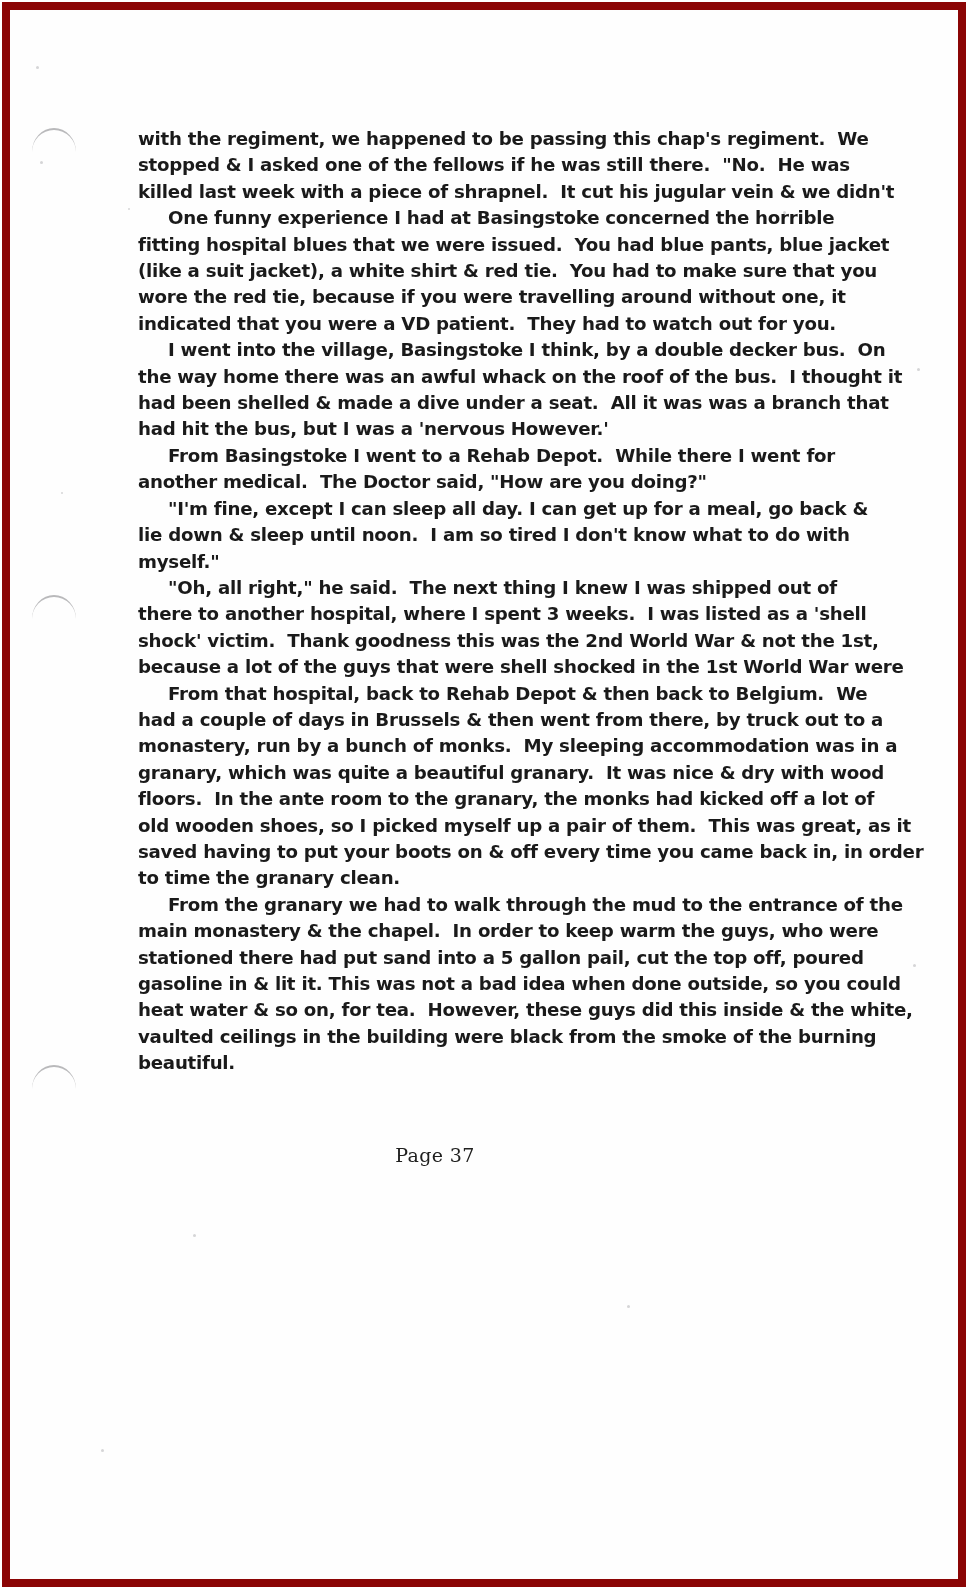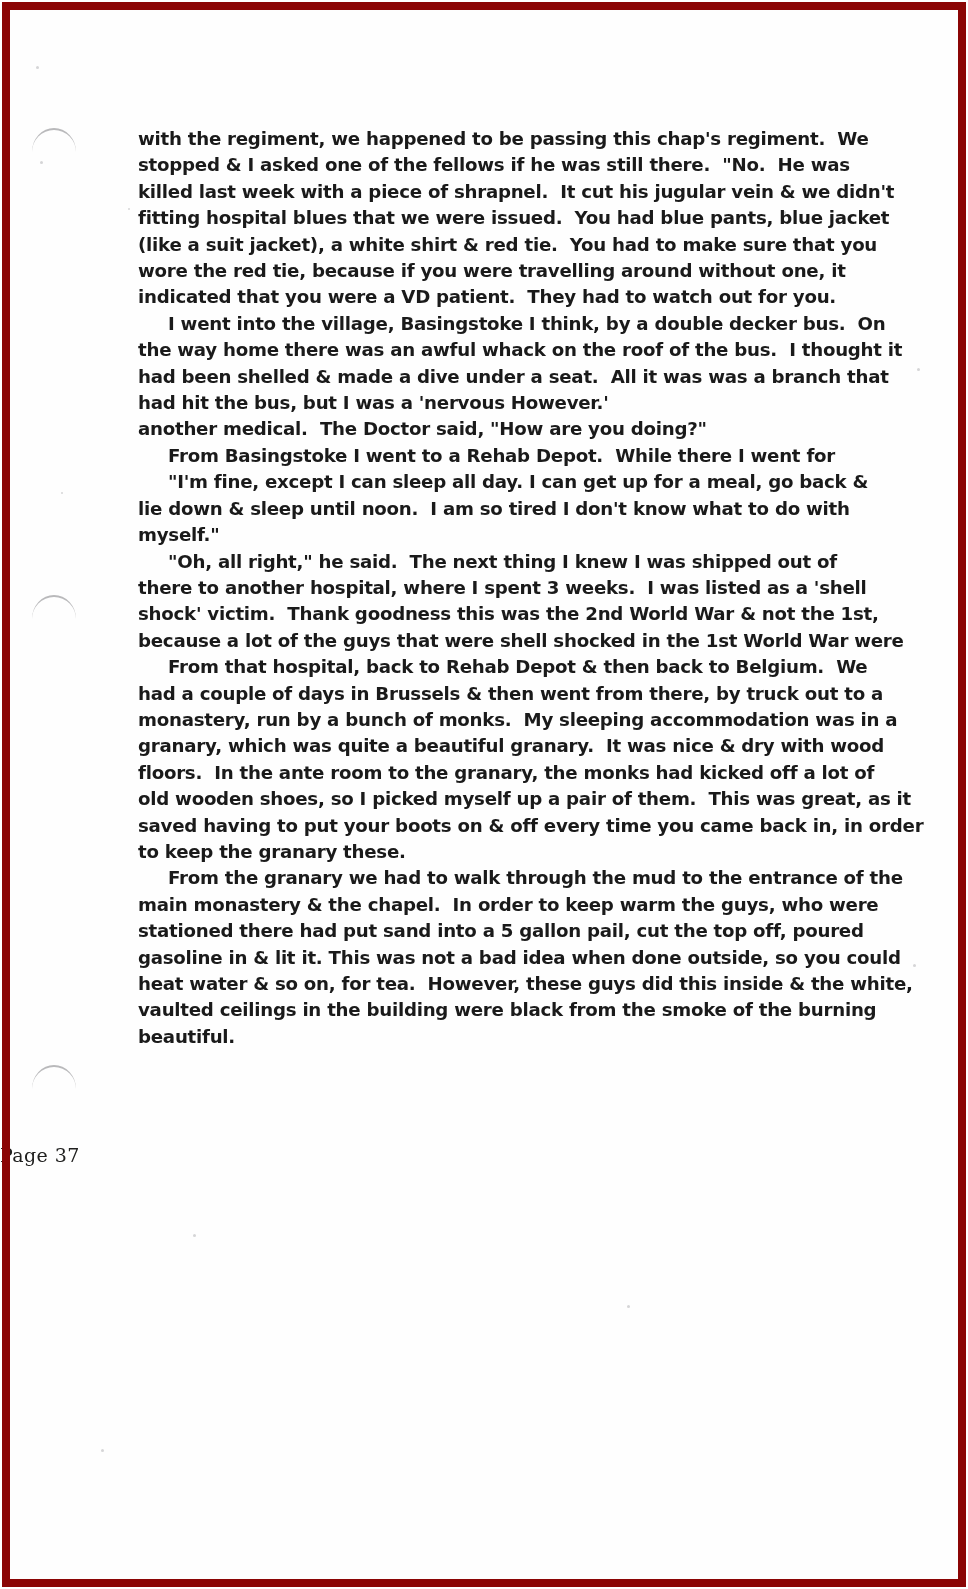--- a/index.html
+++ b/index.html
@@ -86,21 +86,21 @@
 
   .line.indent {
     padding-left: 30px;
   }
 
   .page-number {
     position: absolute;
     left: 0;
     right: 98px;
     top: 1144px;
-    text-align: left;
+    text-align: center;
     font-family: "DejaVu Serif", "Liberation Serif", serif;
     font-size: 19px;
     color: #20201f;
     letter-spacing: 0.4px;
   }
 </style>
 </head>
 <body>
 
 <div class="page">
@@ -124,36 +124,37 @@
 
   <div class="body-text">
 
     <p class="para">
       <span class="line">with the regiment, we happened to be passing this chap's regiment.  We</span>
       <span class="line">stopped &amp; I asked one of the fellows if he was still there.  "No.  He was</span>
       <span class="line">killed last week with a piece of shrapnel.  It cut his jugular vein &amp; we didn't</span>
     </p>
 
     <p class="para">
+      <span class="line indent">One funny experience I had at Basingstoke concerned the horrible</span>
       <span class="line">fitting hospital blues that we were issued.  You had blue pants, blue jacket</span>
       <span class="line">(like a suit jacket), a white shirt &amp; red tie.  You had to make sure that you</span>
       <span class="line">wore the red tie, because if you were travelling around without one, it</span>
       <span class="line">indicated that you were a VD patient.  They had to watch out for you.</span>
     </p>
 
     <p class="para">
       <span class="line indent">I went into the village, Basingstoke I think, by a double decker bus.  On</span>
       <span class="line">the way home there was an awful whack on the roof of the bus.  I thought it</span>
       <span class="line">had been shelled &amp; made a dive under a seat.  All it was was a branch that</span>
       <span class="line">had hit the bus, but I was a 'nervous However.'</span>
     </p>
 
     <p class="para">
+      <span class="line indent">From Basingstoke I went to a Rehab Depot.  While there I went for</span>
       <span class="line">another medical.  The Doctor said, "How are you doing?"</span>
-      <span class="line indent">From Basingstoke I went to a Rehab Depot.  While there I went for</span>
     </p>
 
     <p class="para">
       <span class="line indent">"I'm fine, except I can sleep all day. I can get up for a meal, go back &amp;</span>
       <span class="line">lie down &amp; sleep until noon.  I am so tired I don't know what to do with</span>
       <span class="line">myself."</span>
     </p>
 
     <p class="para">
       <span class="line indent">"Oh, all right," he said.  The next thing I knew I was shipped out of</span>
@@ -163,21 +164,21 @@
     </p>
 
     <p class="para">
       <span class="line indent">From that hospital, back to Rehab Depot &amp; then back to Belgium.  We</span>
       <span class="line">had a couple of days in Brussels &amp; then went from there, by truck out to a</span>
       <span class="line">monastery, run by a bunch of monks.  My sleeping accommodation was in a</span>
       <span class="line">granary, which was quite a beautiful granary.  It was nice &amp; dry with wood</span>
       <span class="line">floors.  In the ante room to the granary, the monks had kicked off a lot of</span>
       <span class="line">old wooden shoes, so I picked myself up a pair of them.  This was great, as it</span>
       <span class="line">saved having to put your boots on &amp; off every time you came back in, in order</span>
-      <span class="line">to keep the granary these.</span>
+      <span class="line">to time the granary clean.</span>
     </p>
 
     <p class="para">
       <span class="line indent">From the granary we had to walk through the mud to the entrance of the</span>
       <span class="line">main monastery &amp; the chapel.  In order to keep warm the guys, who were</span>
       <span class="line">stationed there had put sand into a 5 gallon pail, cut the top off, poured</span>
       <span class="line">gasoline in &amp; lit it. This was not a bad idea when done outside, so you could</span>
       <span class="line">heat water &amp; so on, for tea.  However, these guys did this inside &amp; the white,</span>
       <span class="line">vaulted ceilings in the building were black from the smoke of the burning</span>
       <span class="line">beautiful.</span>

